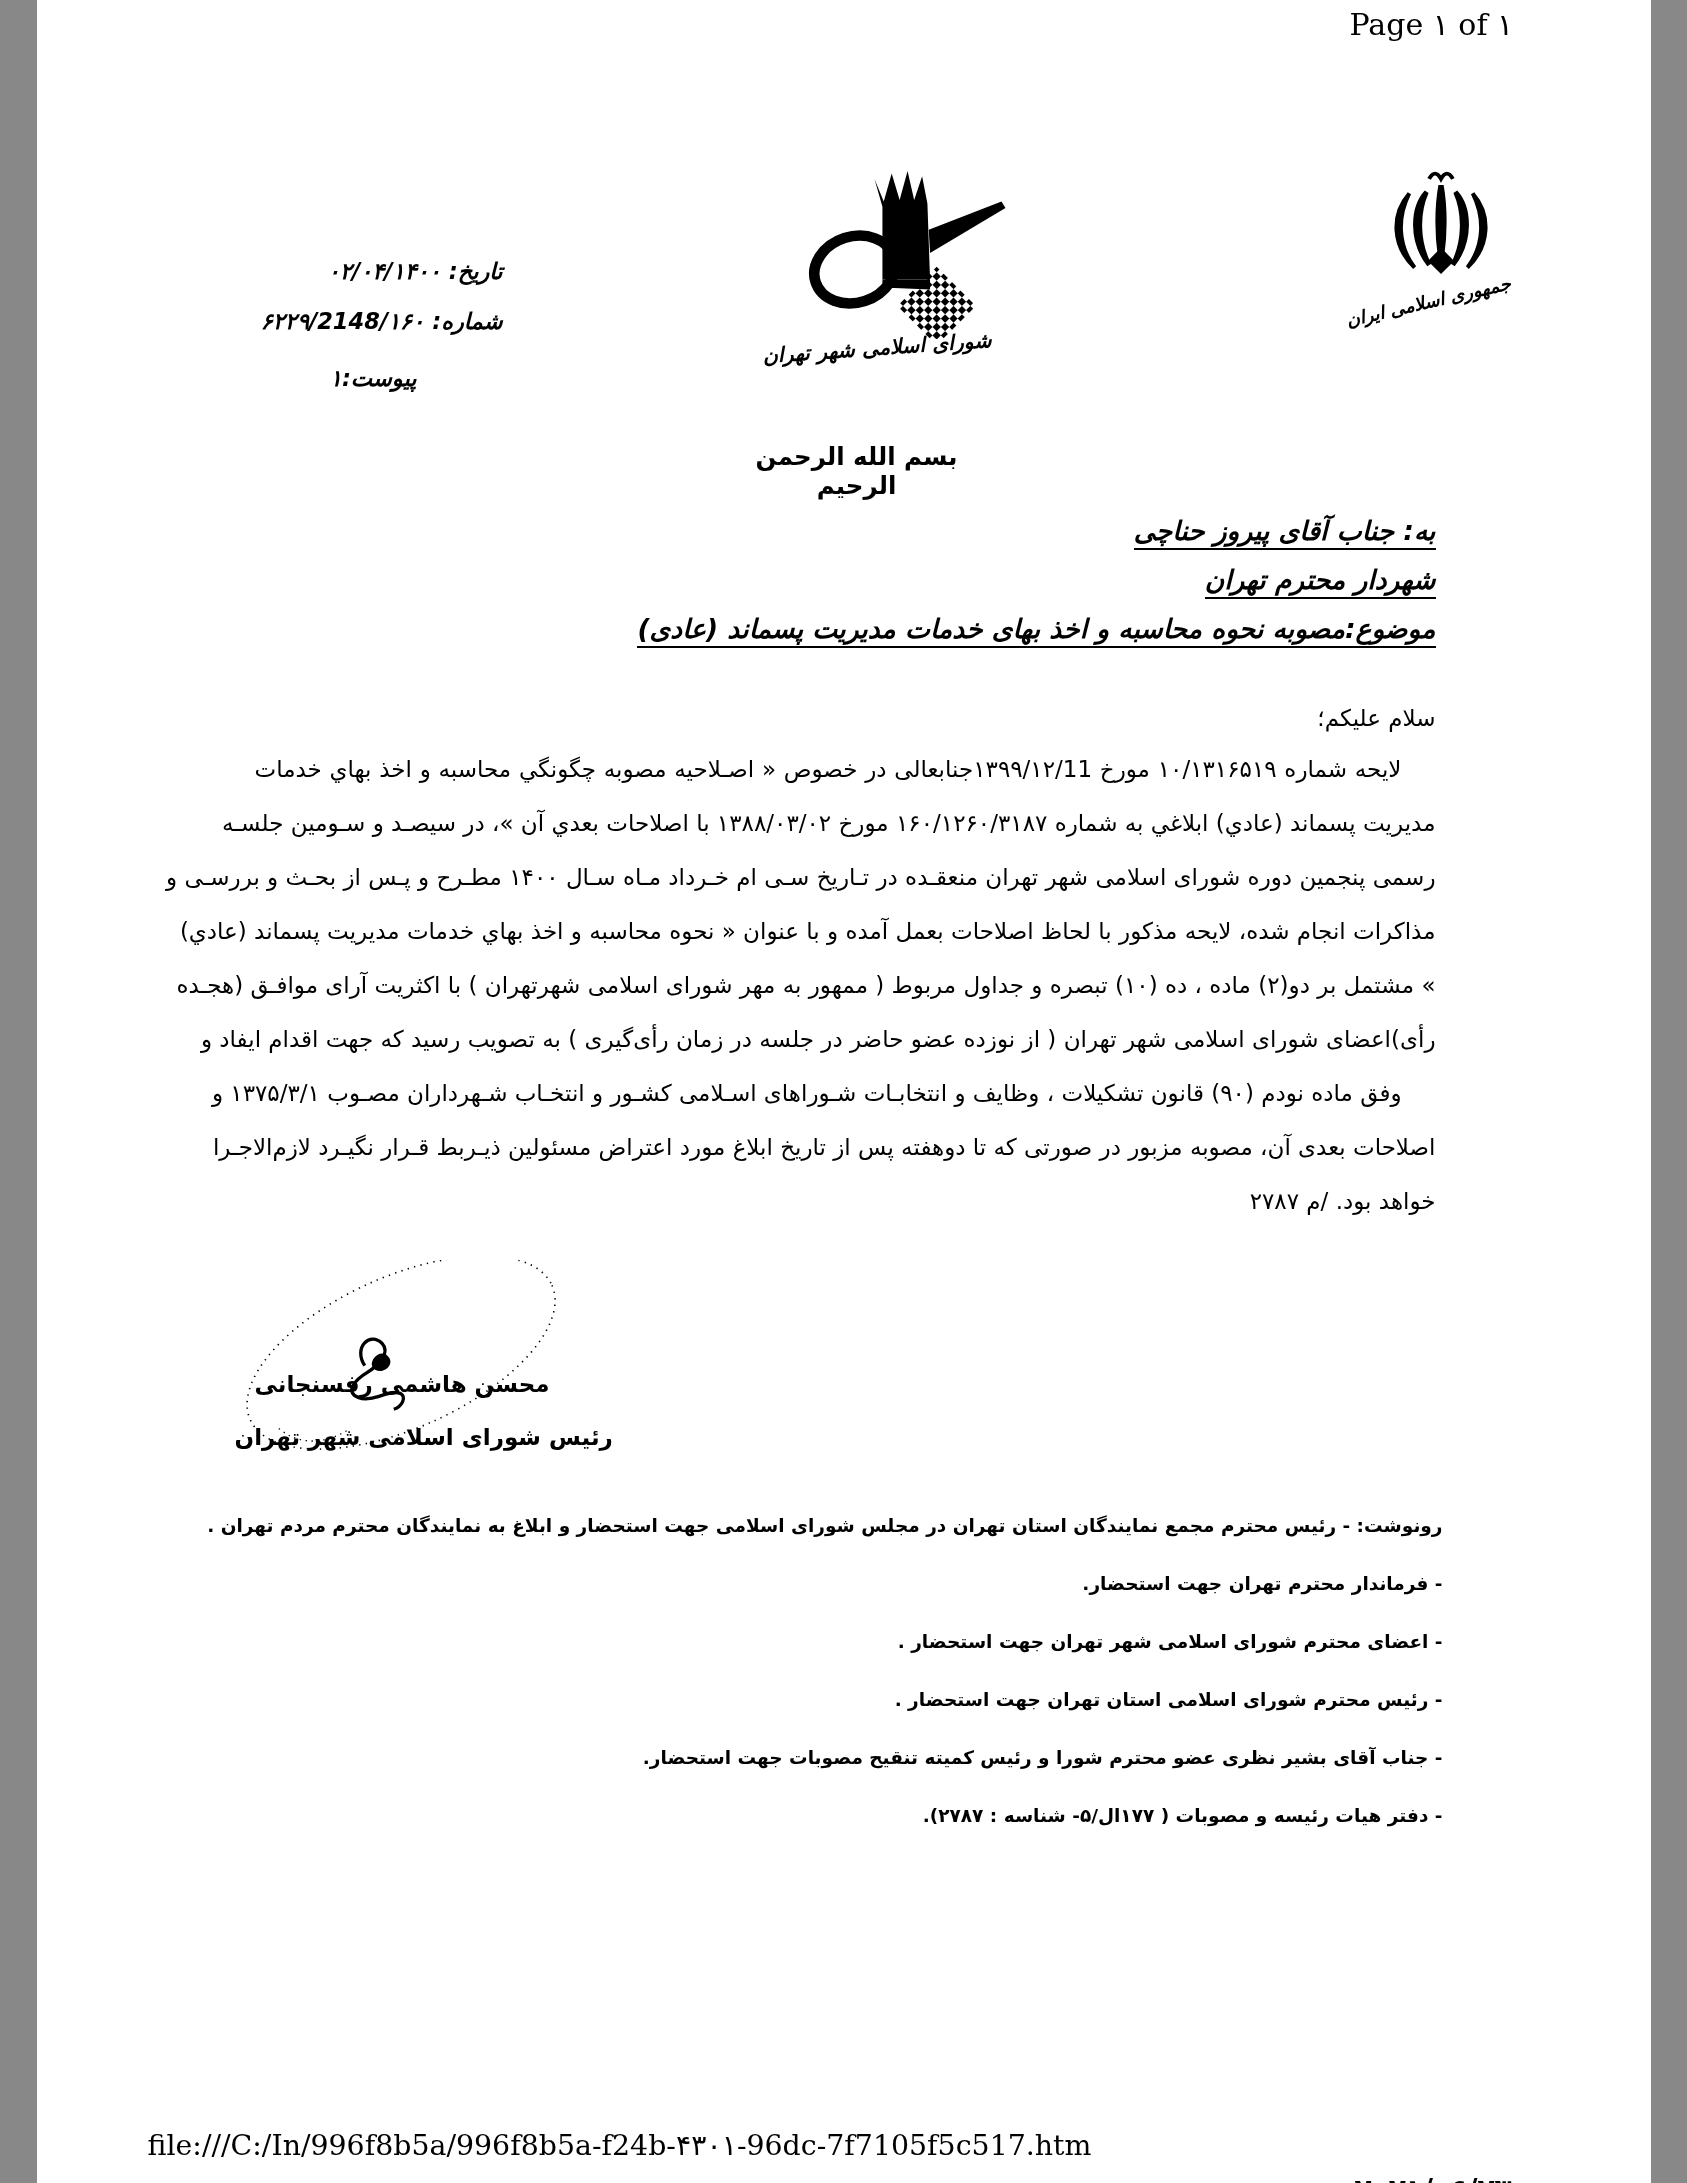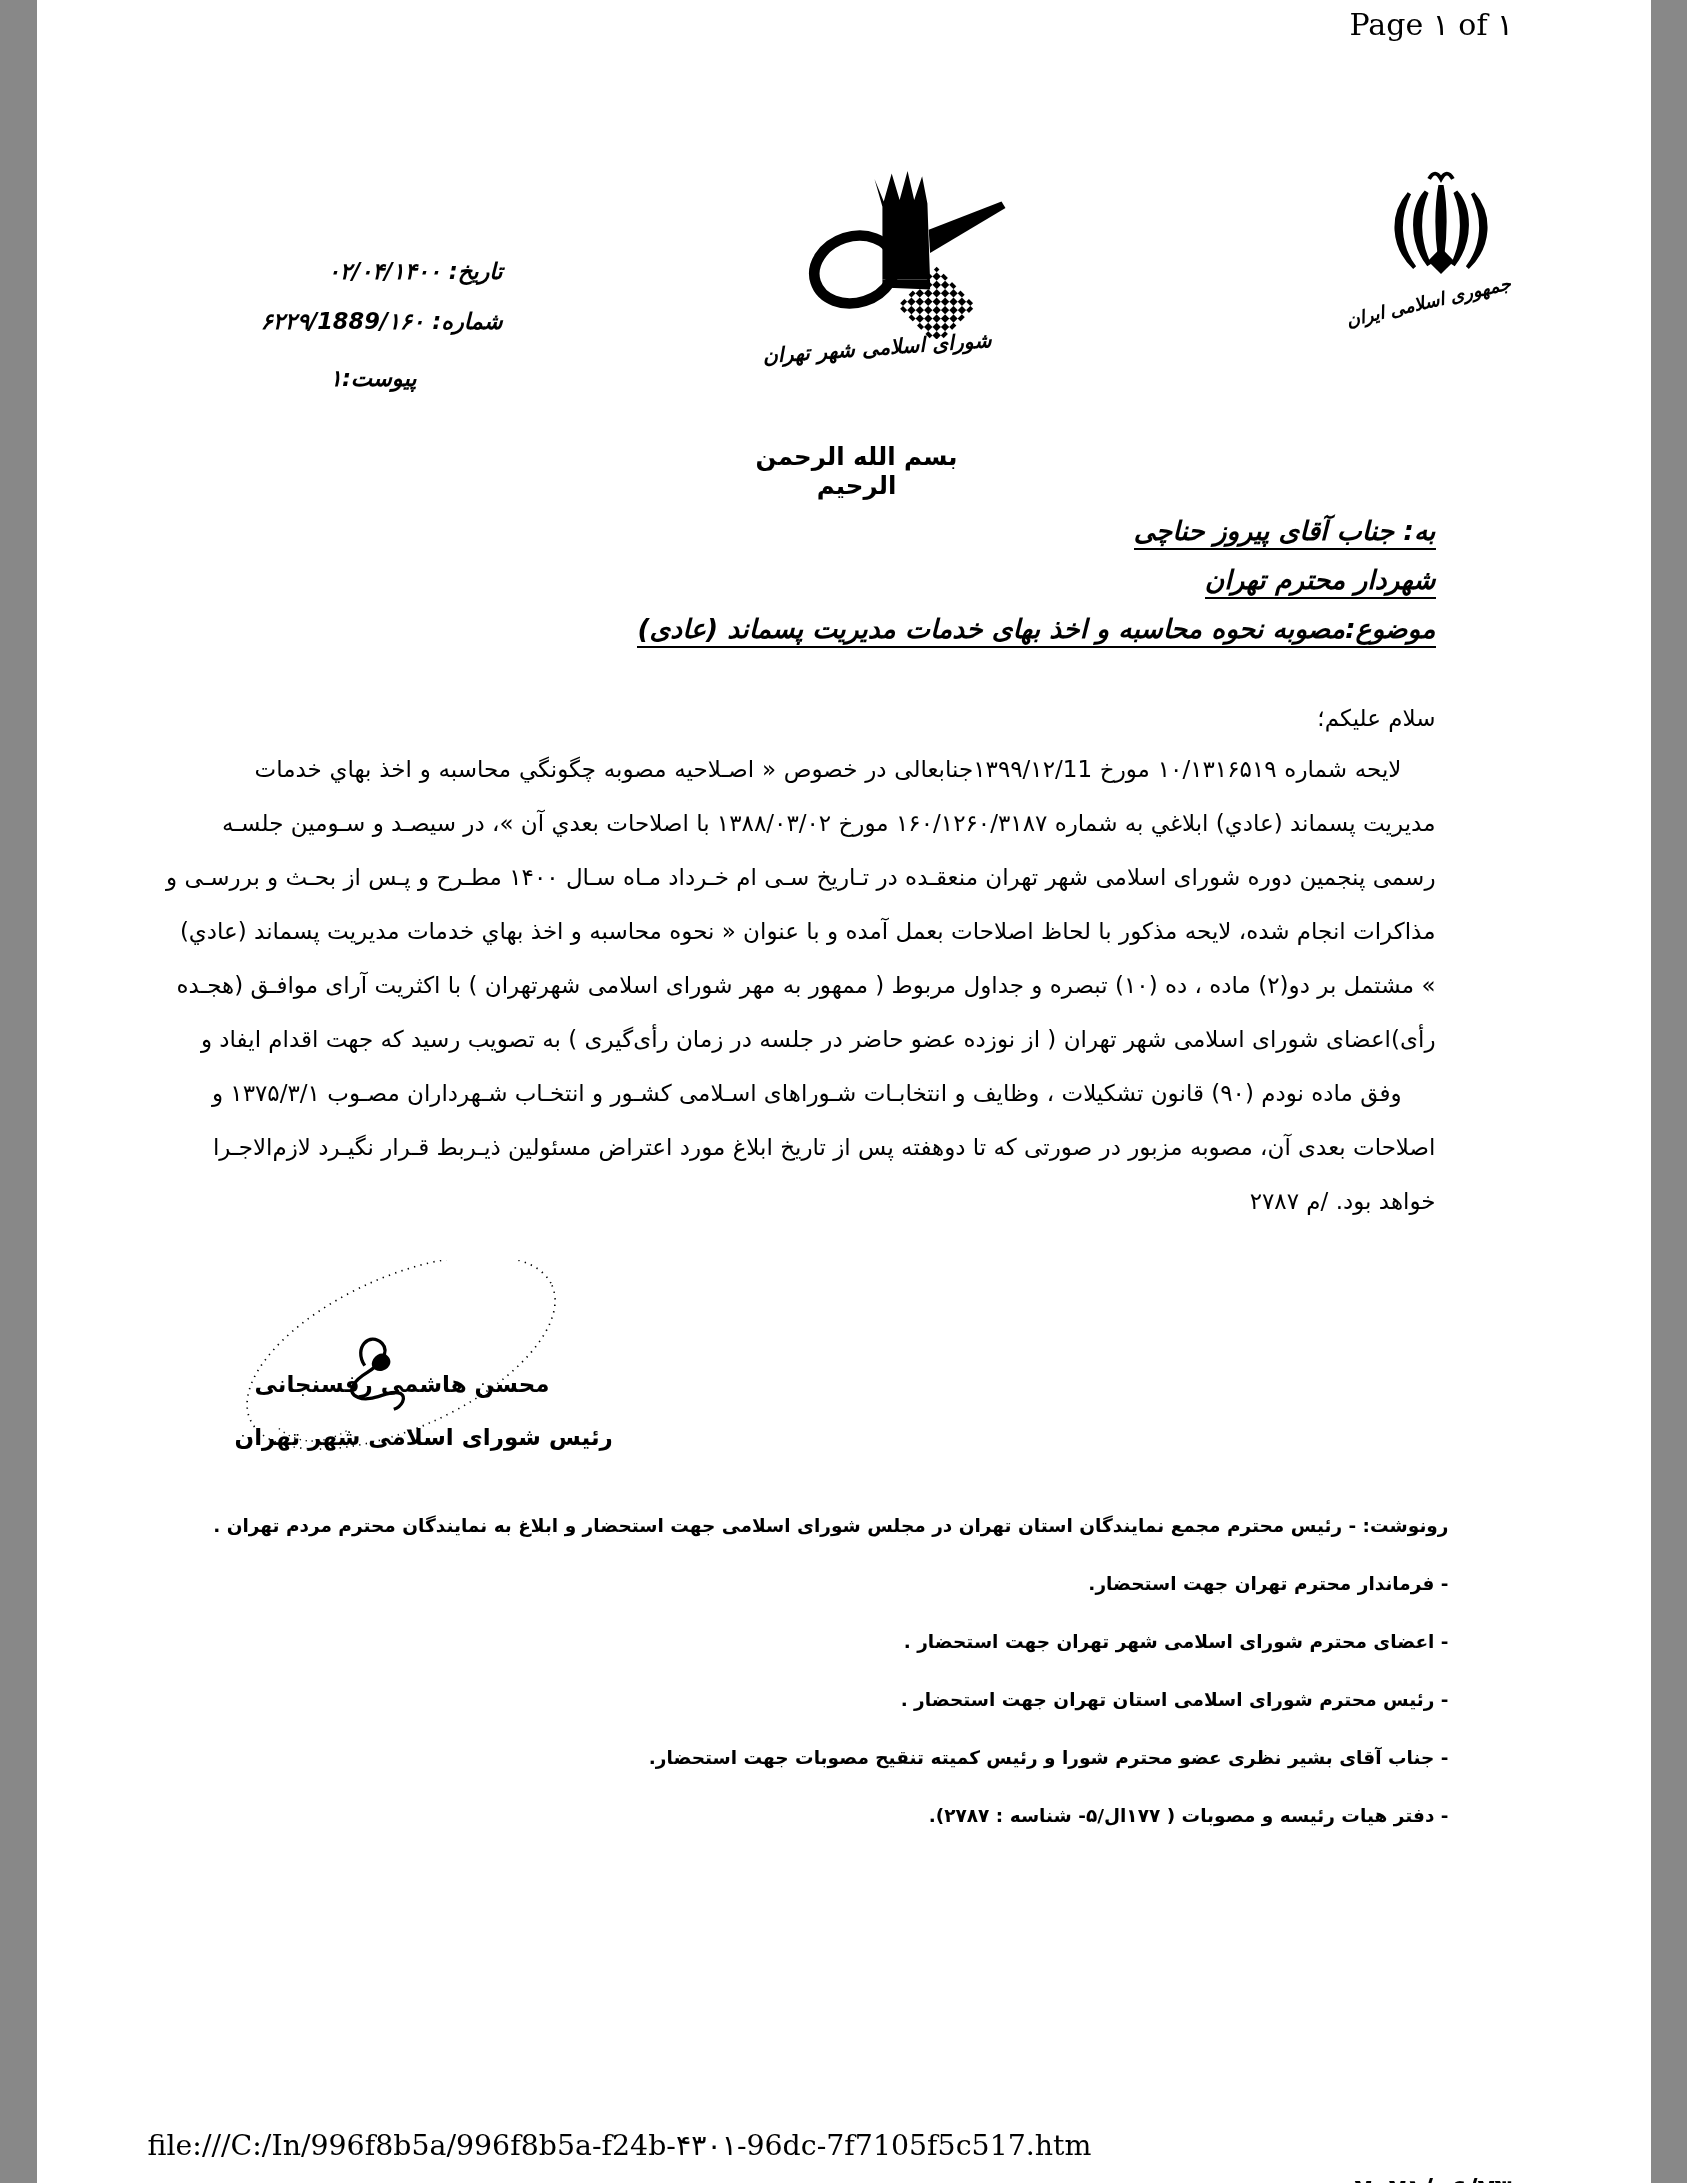--- a/index.html
+++ b/index.html
@@ -52,21 +52,21 @@
   .body-text .bl{height:54px;line-height:54px;text-align:justify;text-align-last:justify;white-space:nowrap;overflow:visible;}
   .body-text .indent{padding-right:34px;}
   .body-text .parend{text-align:right;text-align-last:right;}
 
   
   .sig-art{top:1260px;left:179px;width:423px;height:218px;}
   .sig-name{top:1371px;left:218px;font-size:23px;font-weight:bold;white-space:nowrap;}
   .sig-title{top:1424px;left:198px;font-size:23px;font-weight:bold;white-space:nowrap;}
 
   
-  .cc{top:1497px;right:202px;left:265px;font-size:18.5px;font-weight:bold;text-align:right;}
+  .cc{top:1497px;right:208px;left:265px;font-size:18.5px;font-weight:bold;text-align:right;}
   .cc .ccl{height:58px;line-height:58px;white-space:nowrap;}
 
   .footer-url{top:2129px;left:111px;font-size:28.4px;}
   .footer-date{top:2125px;left:1318px;font-size:28px;font-weight:bold;margin-top:48px;}
 </style>
 </head>
 <body>
 
 <div class="page">
 
@@ -100,21 +100,21 @@
 
     <path d="M88,38 C66,62 64,112 92,148 C74,112 74,70 88,38 Z" fill="#000" stroke="#000" stroke-width="7"></path>
     <path d="M132,38 C154,62 156,112 128,148 C146,112 146,70 132,38 Z" fill="#000" stroke="#000" stroke-width="7"></path>
 
     <path d="M62,40 C34,72 36,120 70,152 C44,118 44,76 62,40 Z" fill="#000" stroke="#000" stroke-width="6"></path>
     <path d="M158,40 C186,72 184,120 150,152 C176,118 176,76 158,40 Z" fill="#000" stroke="#000" stroke-width="6"></path>
   </svg>
   <div class="abs iran-caption rtl">جمهوری اسلامی ایران</div>
 
   <div class="abs meta meta-date rtl">تاریخ: ۰۲/۰۴/۱۴۰۰</div>
-  <div class="abs meta meta-number rtl">شماره: ۶۲۲۹/1889/۱۶۰</div>
+  <div class="abs meta meta-number rtl">شماره: ۶۲۲۹/2148/۱۶۰</div>
   <div class="abs meta meta-attachment rtl">پیوست:۱</div>
 
   <div class="abs bismillah rtl">بسم الله الرحمن الرحیم</div>
 
   <div class="abs addressee rtl">
     <div><span class="u">به: جناب آقای پیروز حناچی</span></div>
     <div><span class="u">شهردار محترم تهران</span></div>
     <div><span class="u">موضوع:مصوبه نحوه محاسبه و اخذ بهای خدمات مدیریت پسماند (عادی)</span></div>
   </div>
 

